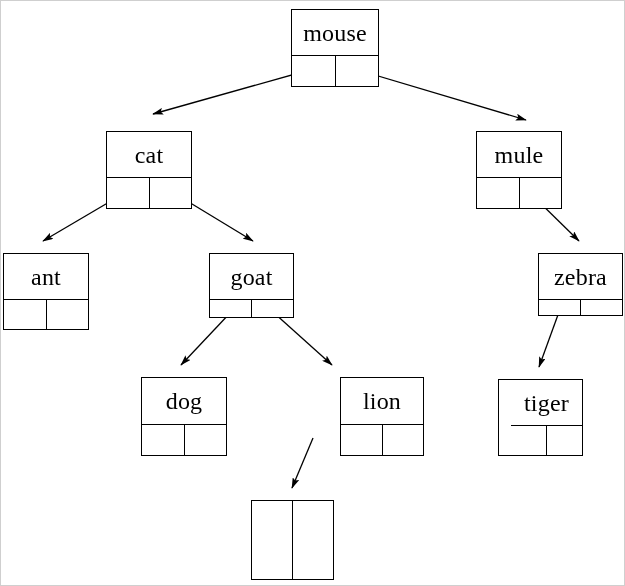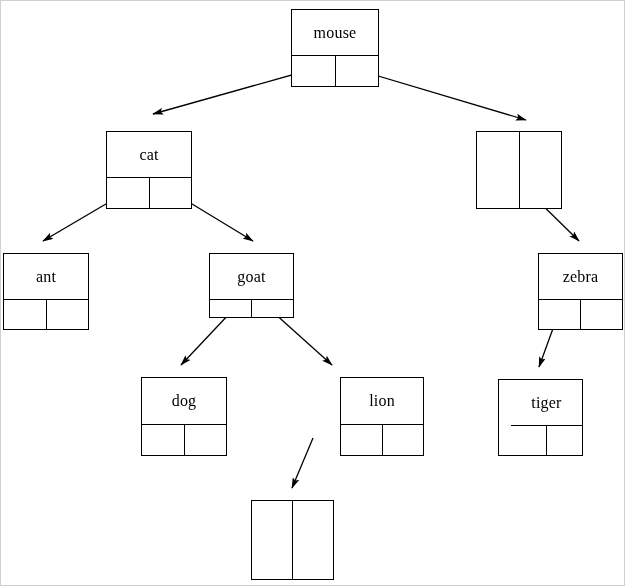--- a/index.html
+++ b/index.html
@@ -33,21 +33,21 @@
     display: flex;
     flex-direction: column;
     z-index: 2;
   }
   .node-label {
     flex: 0 0 auto;
     display: flex;
     align-items: center;
     justify-content: center;
     border-bottom: 1.4px solid #000000;
-    font-size: 16px;
+    font-size: 24px;
     color: #000000;
     line-height: 1;
     letter-spacing: 0.2px;
     user-select: none;
   }
   .node-ptrs {
     flex: 1 1 auto;
     display: flex;
   }
   .ptr-cell {
@@ -91,40 +91,41 @@
         </div>
       </div>
       <div class="node" style="left: 105px; top: 130px; width: 86px; height: 78px;">
         <div class="node-label" style="height: 45px;">cat</div>
         <div class="node-ptrs">
           <div class="ptr-cell left"></div>
           <div class="ptr-cell right"></div>
         </div>
       </div>
       <div class="node" style="left: 475px; top: 130px; width: 86px; height: 78px;">
+        <div class="node-label" style="height: 45px;">mule</div>
         <div class="node-ptrs">
           <div class="ptr-cell left"></div>
           <div class="ptr-cell right"></div>
         </div>
       </div>
       <div class="node" style="left: 2px; top: 252px; width: 86px; height: 77px;">
         <div class="node-label" style="height: 45px;">ant</div>
         <div class="node-ptrs">
           <div class="ptr-cell left"></div>
           <div class="ptr-cell right"></div>
         </div>
       </div>
       <div class="node" style="left: 208px; top: 252px; width: 85px; height: 65px;">
         <div class="node-label" style="height: 45px;">goat</div>
         <div class="node-ptrs">
           <div class="ptr-cell left"></div>
           <div class="ptr-cell right"></div>
         </div>
       </div>
-      <div class="node" style="left: 537px; top: 252px; width: 85px; height: 77px;">
+      <div class="node" style="left: 537px; top: 252px; width: 85px; height: 63px;">
         <div class="node-label" style="height: 45px;">zebra</div>
         <div class="node-ptrs">
           <div class="ptr-cell left"></div>
           <div class="ptr-cell right"></div>
         </div>
       </div>
       <div class="node" style="left: 140px; top: 376px; width: 86px; height: 79px;">
         <div class="node-label" style="height: 46px;">dog</div>
         <div class="node-ptrs">
           <div class="ptr-cell left"></div>

